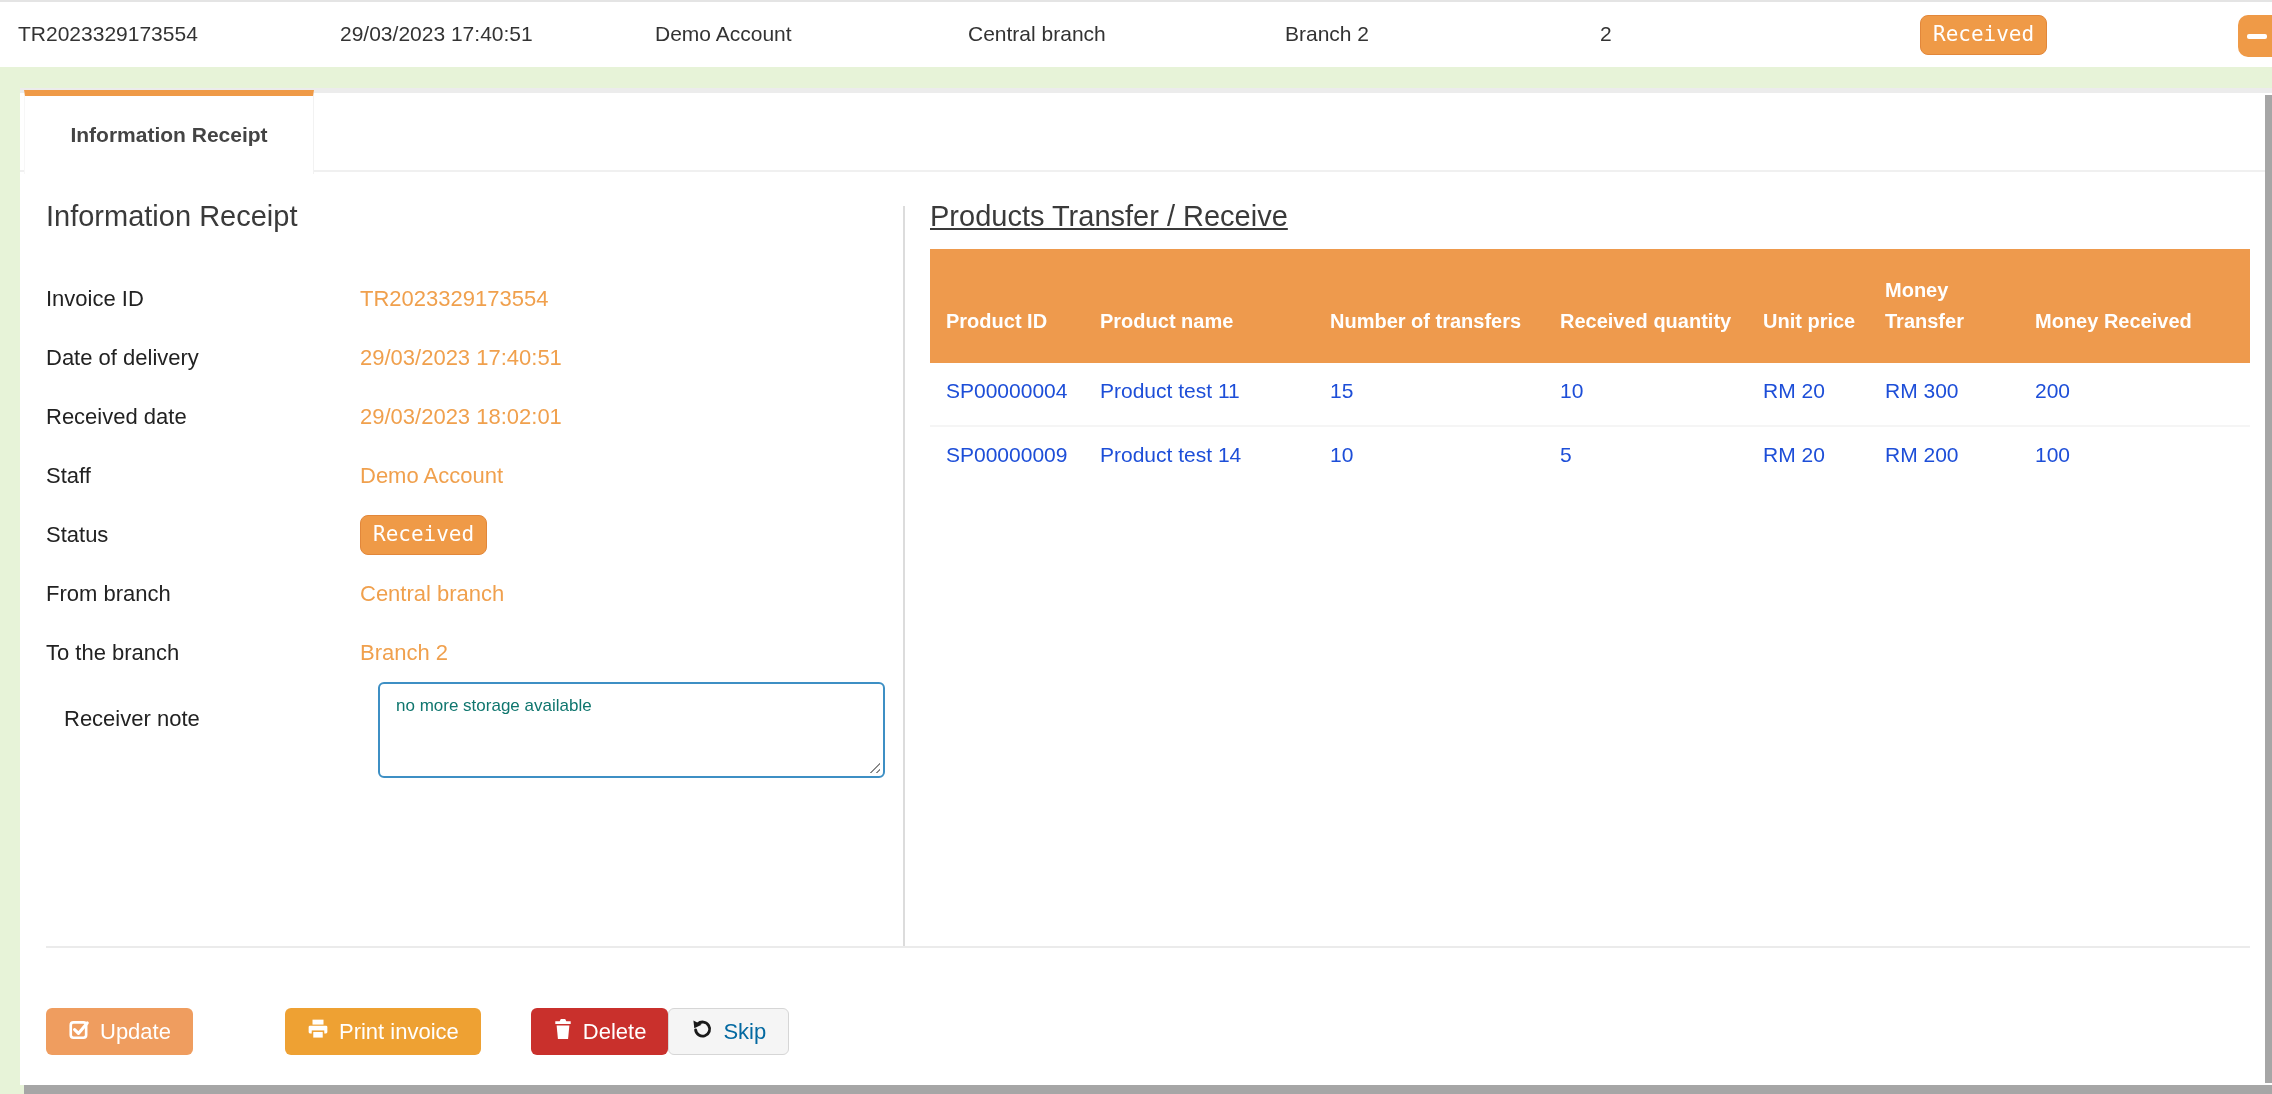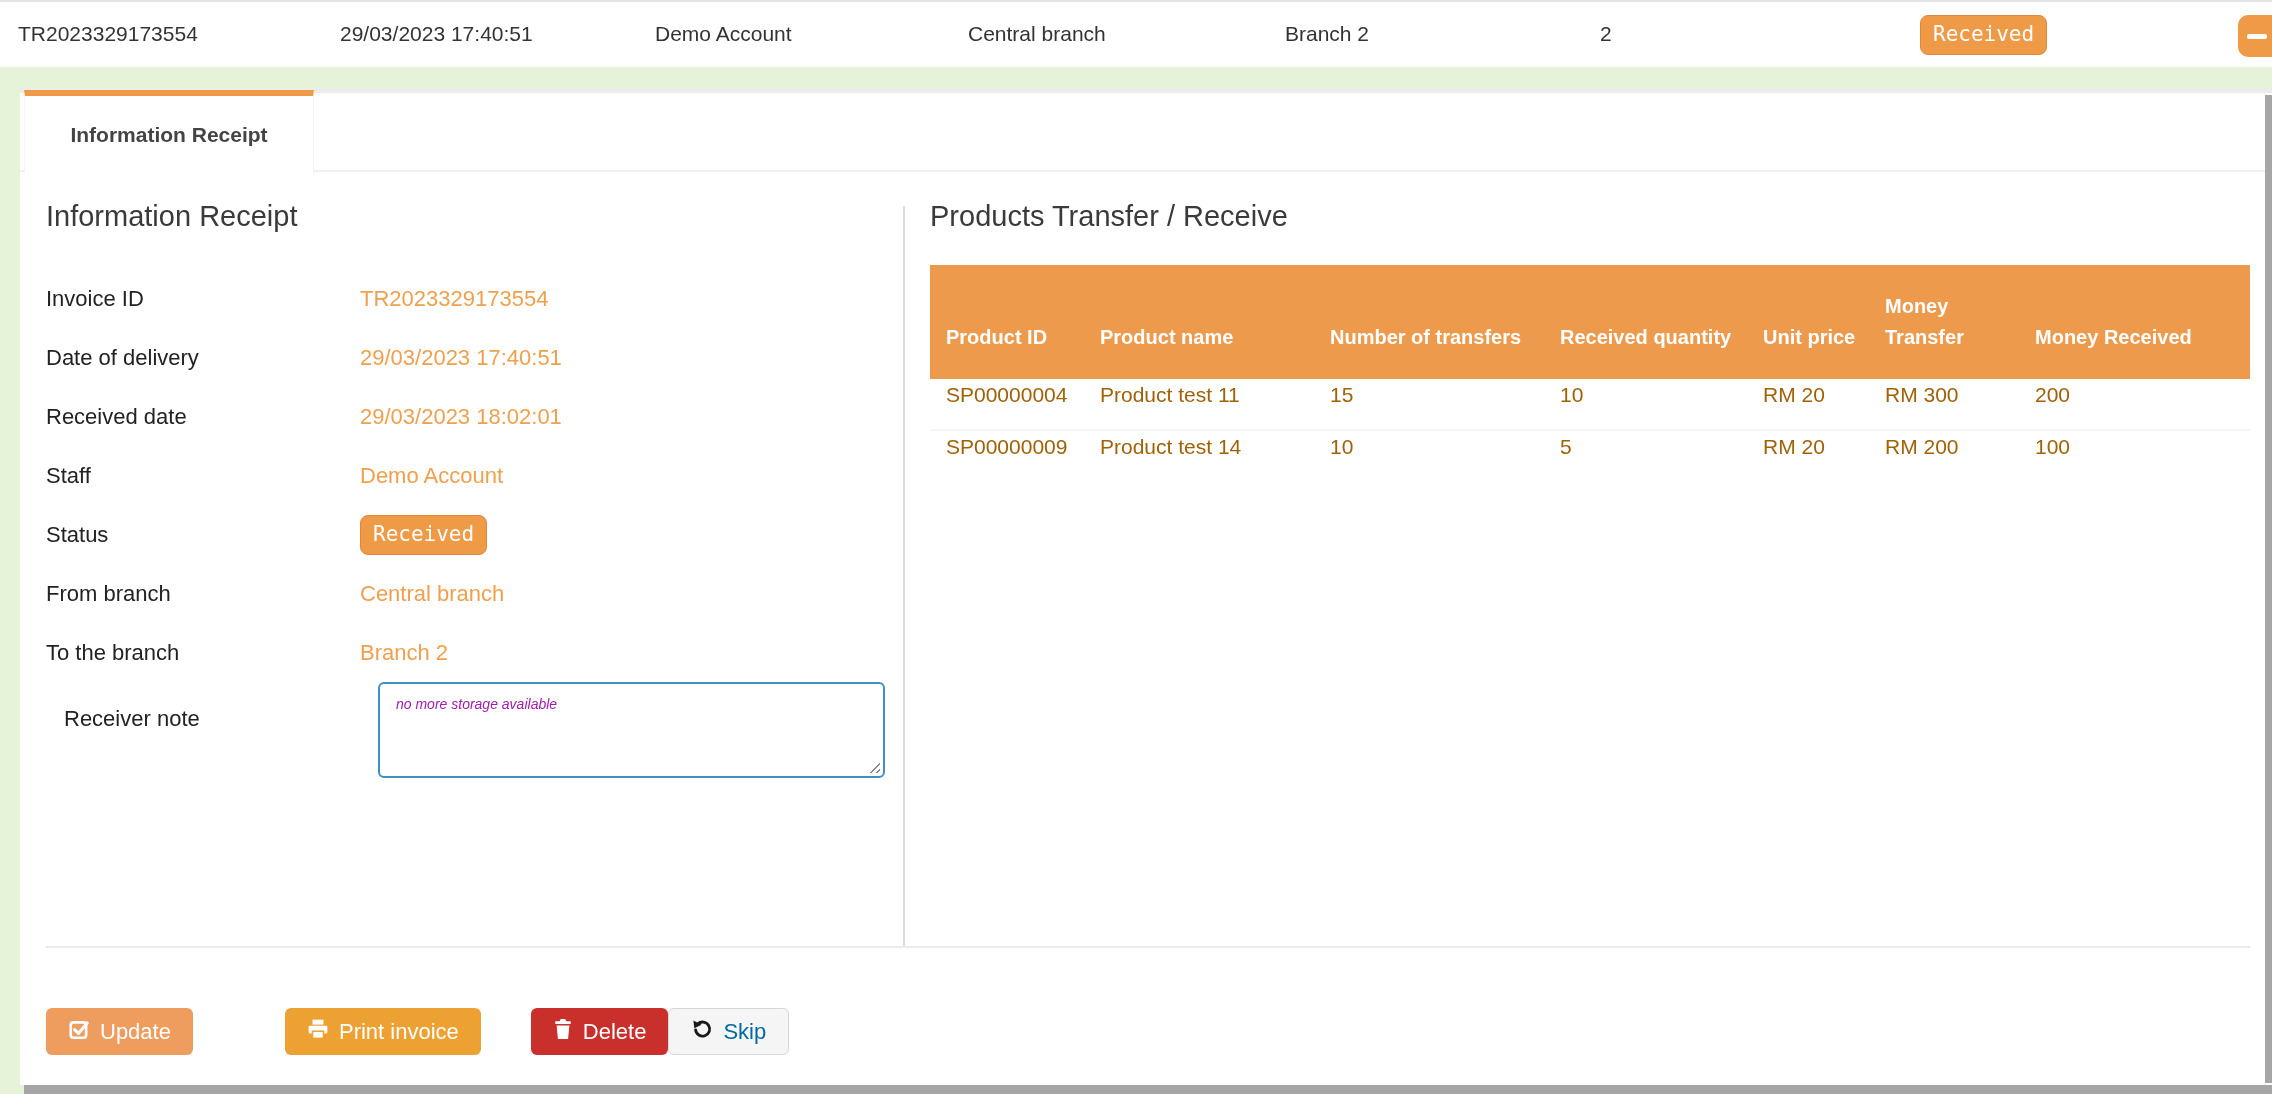--- a/index.html
+++ b/index.html
@@ -61,45 +61,45 @@
   .left-panel .section-title { margin-bottom:36px; }
   .field-row { display:flex; align-items:center; min-height:59px; }
   .field-label { width:314px; font-size:22px; color:#222; flex:none; }
   .field-value { font-size:22px; color:#f0a04d; }
   .note-label-row { margin-top:46px; min-height:62px; display:flex; align-items:center; }
   .note-row { display:flex; align-items:flex-start; }
   .note-row .field-label { padding-top:24px;margin-left:18px; }
   .receiver-textarea {
     width:512px; height:96px; resize:none;
     border:2px solid #3d8fc4; border-radius:6px;
-    font-family:"Liberation Sans", sans-serif; font-size:14px; color:#a21caf;
-    padding:12px 16px; outline:none; background:#fff;font-style:italic;
+    font-family:"Liberation Sans", sans-serif; font-size:17px; color:#0f766e;
+    padding:12px 16px; outline:none; background:#fff;
   }
   .resize-grip {
     position:relative; left:-18px; top:78px; width:13px; height:13px; pointer-events:none;
     background:
       linear-gradient(135deg, transparent 0 58%, #8a8a8a 58% 68%, transparent 68% 82%, #8a8a8a 82% 92%, transparent 92%);
   }
 
   
   .v-divider { position:absolute; left:883px; top:118px; height:740px; width:0; border-left:2px solid #dcdcdc; }
   .h-divider { position:absolute; left:26px; top:858px; width:2204px; height:0; border-top:2px solid #ebebeb; }
 
   
   .right-panel { position:absolute; left:910px; top:112px; width:1340px; }
-  .right-panel .section-title { margin-bottom:32px; }
+  .right-panel .section-title { margin-bottom:16px;text-decoration:underline; }
   table.products { border-collapse:collapse; width:1320px; table-layout:fixed; }
   table.products thead th {
     background:#ee9a4d; color:#fff; text-align:left; vertical-align:bottom;
     font-size:20px; font-weight:bold; line-height:1.55;
     padding:26px 14px 26px 0;
   }
   table.products thead th:first-child { padding-left:16px; }
   table.products tbody td {
-    font-size:21px; color:#a16207; padding:4px 14px 22px 0;
+    font-size:21px; color:#1d4ed8; padding:16px 14px 22px 0;
     border-top:2px solid #f5f5f5; background:#fff;
   }
   table.products tbody tr:first-child td { border-top:none; }
   table.products tbody td:first-child { padding-left:16px; }
 
   
   .actions { position:absolute; left:26px; top:920px; display:flex; align-items:center; }
   .btn {
     display:inline-flex; align-items:center; justify-content:center; gap:10px;
     height:47px; border:none; border-radius:6px; cursor:pointer;

